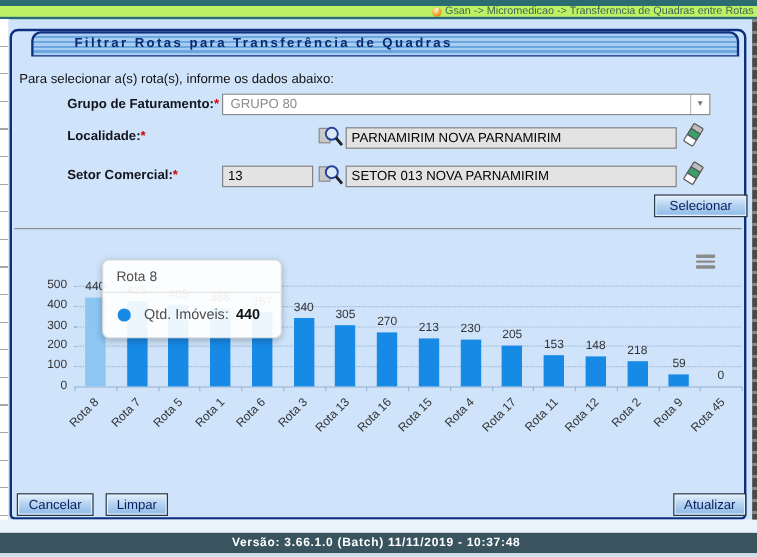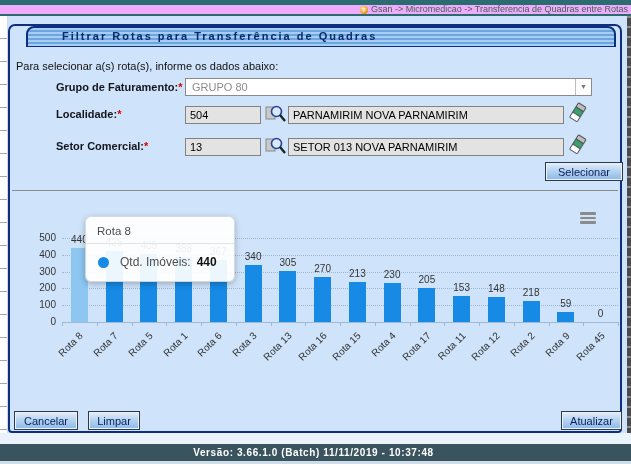--- a/index.html
+++ b/index.html
@@ -1,21 +1,21 @@
 <!DOCTYPE html>
 <html lang="pt"><head>
 <meta charset="utf-8">
 <style>
   html,body{margin:0;padding:0;}
   body{font-family:"Liberation Sans",sans-serif;}
   #screen{position:relative;width:631px;height:464px;overflow:hidden;background:#cfe4fb;}
 
   
   #topbar{position:absolute;left:0;top:0;width:631px;height:5px;background:#2b6c70;}
-  #breadcrumb-row{position:absolute;left:0;top:5px;width:631px;height:9px;background:#f0abfc;
+  #breadcrumb-row{position:absolute;left:0;top:5px;width:631px;height:9px;background:#bef264;
     display:flex;justify-content:flex-end;align-items:center;gap:3px;padding-right:3px;box-sizing:border-box;}
   #breadcrumb-row .bc-text{font-size:9px;color:#3f6455;white-space:nowrap;line-height:9px;}
   .help-ball{display:inline-block;width:8px;height:8px;border-radius:50%;
     background:radial-gradient(circle at 35% 30%, #ffe1a0, #ef9414 70%, #b56a08);
     color:#fff;font-size:6px;font-weight:bold;text-align:center;line-height:8px;flex:0 0 auto;}
   #topline{position:absolute;left:0;top:14px;width:631px;height:2px;background:#2b6c70;}
 
   
   #left-strip{position:absolute;left:0;top:16px;width:7px;height:424px;background:#fff;
     background-image:repeating-linear-gradient(180deg,#ffffff 0 22px,#a7a7a7 22px 23px);
@@ -117,21 +117,20 @@
       <span>Grupo de Faturamento:</span><span class="req">*</span>
     </div>
     <div class="select-box">
       <span class="sel-text">GRUPO 80</span>
       <span class="sel-arrow">▼</span>
     </div>
 
     <div class="form-label" style="top:82px;">
       <span>Localidade:</span><span class="req">*</span>
     </div>
-    <div class="txt code" style="top:80px;">504</div>
     <span class="lookup" style="top:78px;">
       <svg width="22" height="20" viewBox="0 0 22 20">
         <rect x="1" y="3" width="9" height="12" fill="#c9c9c9" stroke="#8a8a8a"></rect>
         <circle cx="11.5" cy="7.5" r="5" fill="#d8e9f8" stroke="#27419b" stroke-width="1.6"></circle>
         <line x1="15" y1="11" x2="20" y2="17" stroke="#222" stroke-width="2.4"></line>
       </svg>
     </span>
     <div class="txt name" style="top:80px;">PARNAMIRIM NOVA PARNAMIRIM</div>
     <span class="eraser" style="top:76px;">
       <svg width="20" height="22" viewBox="0 0 20 22">

